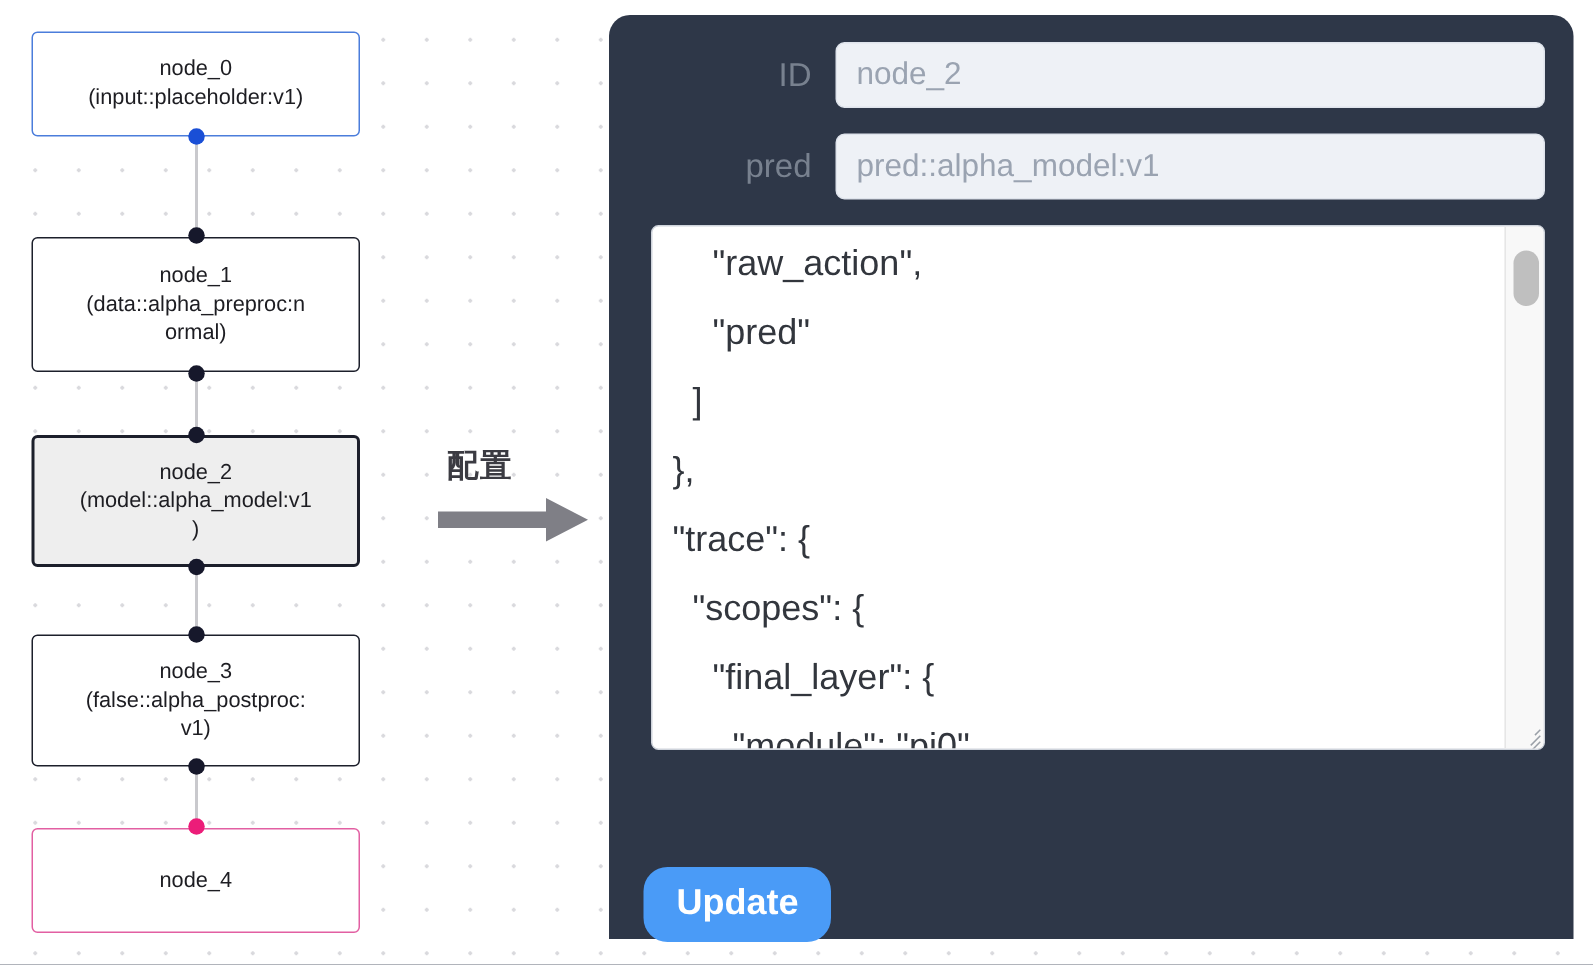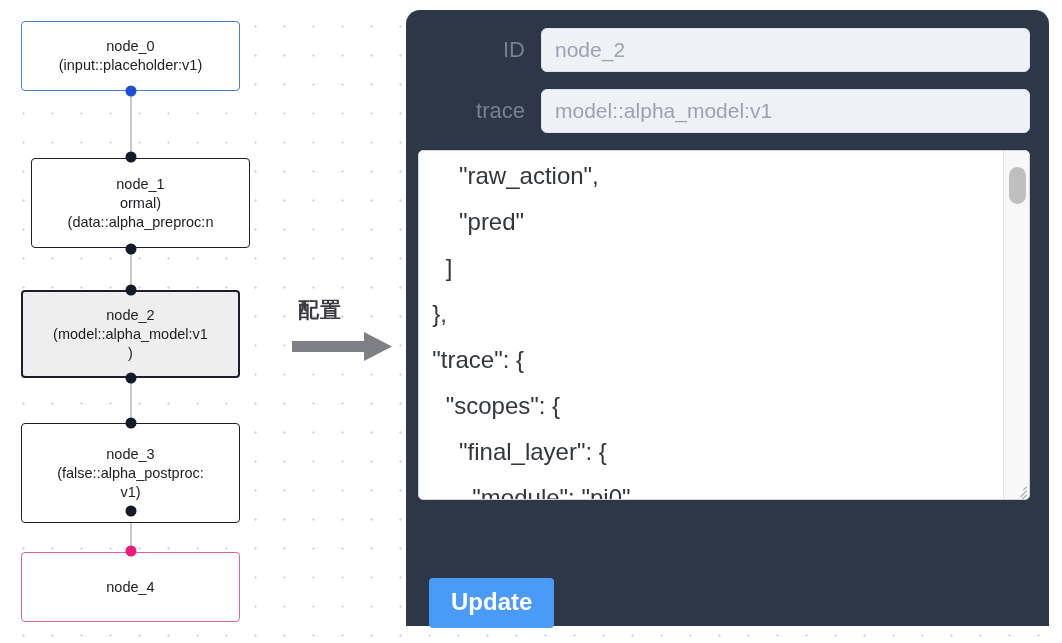--- a/index.html
+++ b/index.html
@@ -81,21 +81,21 @@
   #arrow-svg { position: absolute; left: 0; top: 34px; }
 
   
   #panel {
     position: absolute;
     left: 406px; top: 10px;
     width: 643px; height: 616px;
     background: #2e3748;
     border-radius: 14px 14px 0 0;
     z-index: 5;
-    padding: 18px 19px 0 12px;
+    padding: 18px 19px 0 28px;
   }
   .field-row {
     display: flex;
     align-items: flex-start;
     margin-bottom: 17px;
   }
   .field-label {
     width: 123px;
     flex: 0 0 123px;
     text-align: right;
@@ -174,21 +174,21 @@
   .ta-grip i:nth-child(3) { bottom: 11px; width: 5px;  }
 
   #update-button {
     position: absolute;
     left: 429px; top: 578px;
     background: #4a9bf7;
     color: #ffffff;
     font-size: 24px;
     font-weight: bold;
     border: none;
-    border-radius: 4px;
+    border-radius: 16px;
     padding: 10px 22px 12px 22px;
     cursor: pointer;
     z-index: 6;
     font-family: "Liberation Sans", sans-serif;
   }
 </style>
 </head>
 <body>
 
 <div id="root">
@@ -200,37 +200,37 @@
     <div class="edge-line" style="left:130px; top:376px; height:48px;"></div>
     <div class="edge-line" style="left:130px; top:510px; height:42px;"></div>
 
     <div class="node input" style="left:21px; top:21px; width:219px; height:70px;">
       <span class="ln">node_0</span>
       <span class="ln">(input::placeholder:v1)</span>
     </div>
     <div class="handle blue" style="left:131px; top:91px;"></div>
 
     <div class="handle" style="left:131px; top:157px;"></div>
-    <div class="node default" style="left:21px; top:158px; width:219px; height:90px;margin-left:10px;">
+    <div class="node default" style="left:21px; top:158px; width:219px; height:90px;">
       <span class="ln">node_1</span>
+      <span class="ln">(data::alpha_preproc:n</span>
       <span class="ln">ormal)</span>
-      <span class="ln">(data::alpha_preproc:n</span>
     </div>
     <div class="handle" style="left:131px; top:249px;"></div>
 
     <div class="handle" style="left:131px; top:290px;"></div>
     <div class="node selected" style="left:21px; top:290px; width:219px; height:88px;">
       <span class="ln">node_2</span>
       <span class="ln">(model::alpha_model:v1</span>
       <span class="ln">)</span>
     </div>
     <div class="handle" style="left:131px; top:378px;"></div>
 
     <div class="handle" style="left:131px; top:423px;"></div>
-    <div class="node default" style="left:21px; top:423px; width:219px; height:100px;">
+    <div class="node default" style="left:21px; top:423px; width:219px; height:88px;">
       <span class="ln">node_3</span>
       <span class="ln">(false::alpha_postproc:</span>
       <span class="ln">v1)</span>
     </div>
     <div class="handle" style="left:131px; top:511px;"></div>
 
     <div class="handle pink" style="left:131px; top:551px;"></div>
     <div class="node output" style="left:21px; top:552px; width:219px; height:70px;">
       <span class="ln">node_4</span>
     </div>
@@ -244,22 +244,22 @@
   </div>
 
   <div id="panel">
 
     <div class="field-row">
       <div class="field-label">ID</div>
       <div class="text-input">node_2</div>
     </div>
 
     <div class="field-row">
-      <div class="field-label">trace</div>
-      <div class="text-input">model::alpha_model:v1</div>
+      <div class="field-label">pred</div>
+      <div class="text-input">pred::alpha_model:v1</div>
     </div>
 
     <div class="field-row">
       <div class="ta-wrap">
         <div class="ta-text">      "raw_action",
       "pred"
     ]
   },
   "trace": {
     "scopes": {

